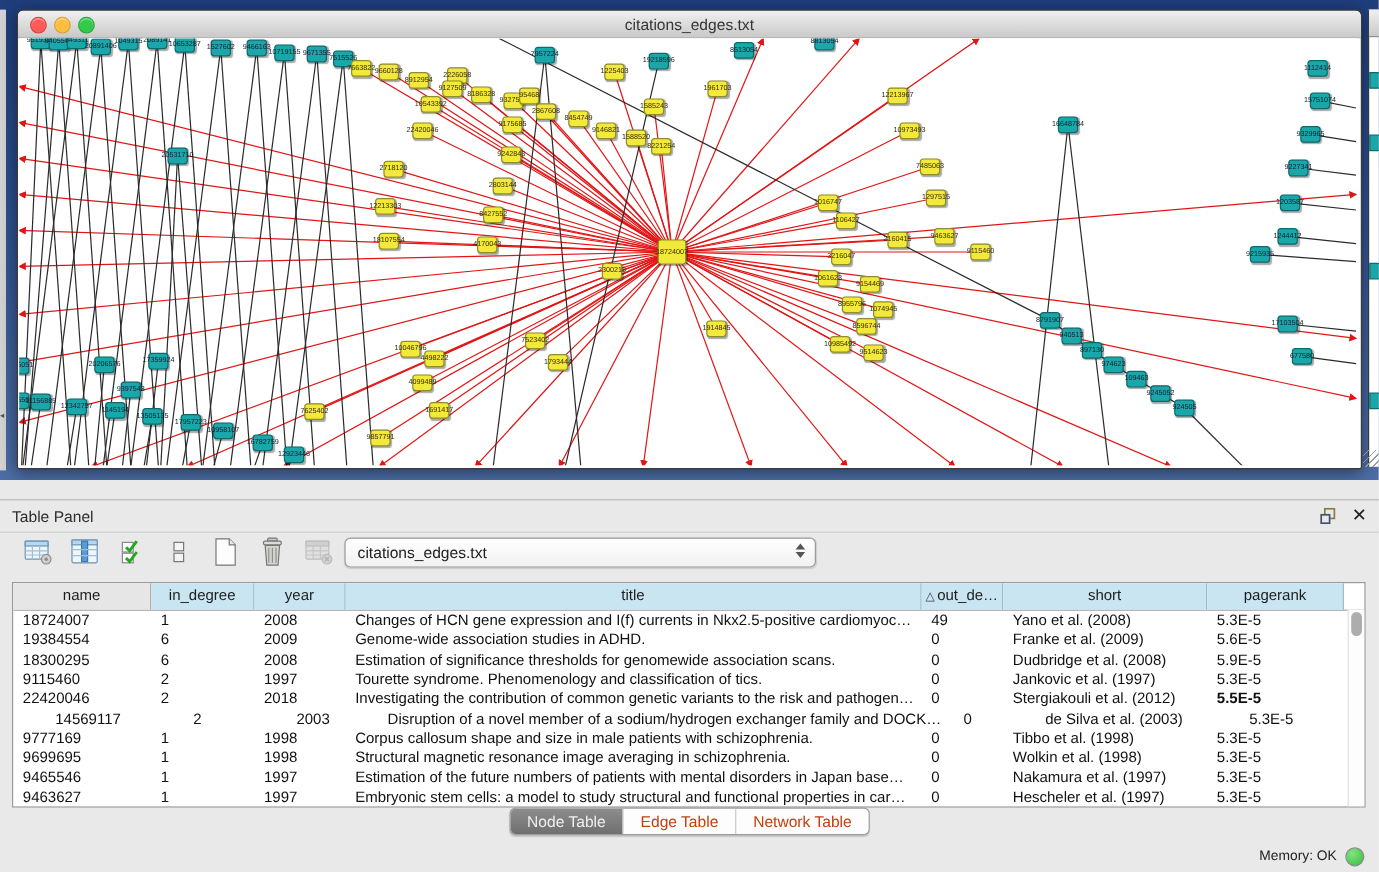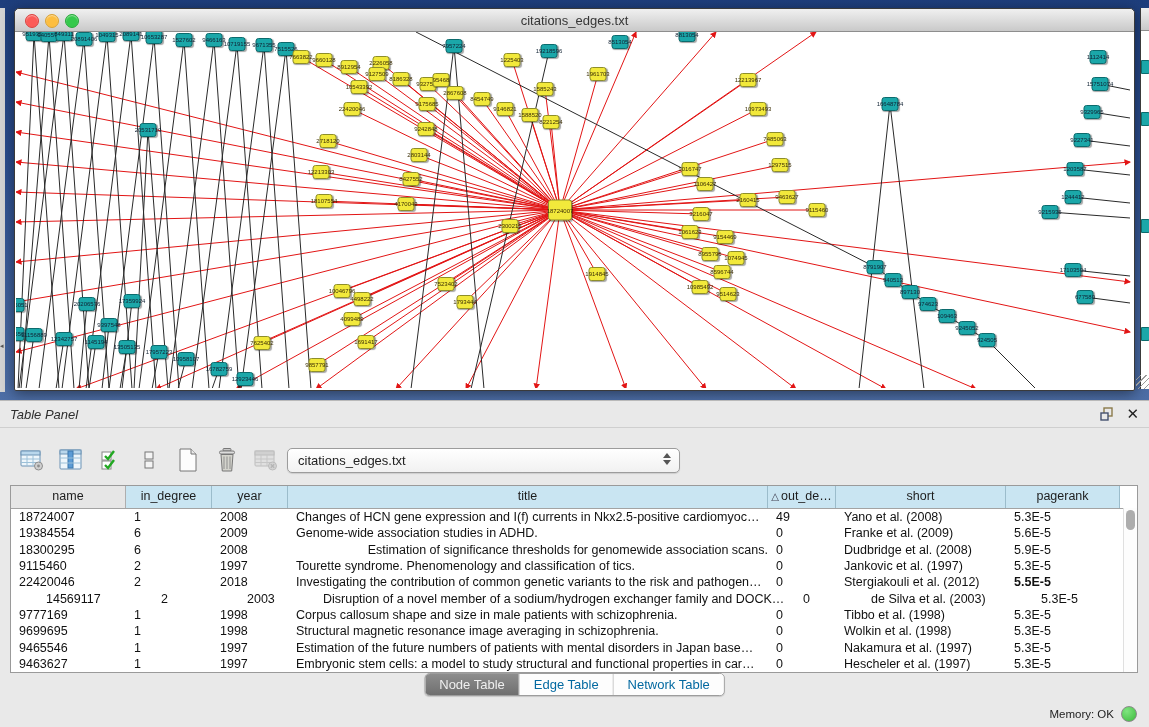--- a/index.html
+++ b/index.html
@@ -35,21 +35,21 @@
     font-size:6px;line-height:6px;white-space:nowrap;color:#3c2f05;letter-spacing:0;}
   .gnode.t .lbl{color:#123;}
   
   .win2{position:absolute;left:1140px;top:8px;width:9px;height:381px;border-left:1px solid #3a3a3a;background:#fff;}
   .win2 .tb{position:absolute;left:0;top:0;right:0;height:22px;background:linear-gradient(180deg,#f0f0f0,#c9c9c9);border-bottom:1px solid #8e8e8e;}
   .win2 .frag{position:absolute;left:0;width:8px;height:12px;background:#1ba7a9;border:1px solid #0c6b6d;border-radius:0 3px 3px 0;}
   .win2 .grip{position:absolute;right:0;bottom:0;width:14px;height:14px;
     background:repeating-linear-gradient(135deg,transparent 0 3px,#9a9a9a 3px 4px);}
   
   .table-panel{position:absolute;left:0;top:400px;width:1149px;height:327px;background:#e9e9e9;}
-  .panel-header{position:absolute;left:0;top:0;right:0;height:26px;border-top:1px solid #b9b9b9;border-bottom:1px solid #cfcfcf;font-style:italic;}
+  .panel-header{position:absolute;left:0;top:16px;right:0;height:26px;border-top:1px solid #b9b9b9;border-bottom:1px solid #cfcfcf;}
   .panel-header .ptitle{position:absolute;left:10px;top:6px;font-size:13px;color:#2e2e2e;}
   .panel-header .hbtns{position:absolute;right:10px;top:5px;display:flex;gap:12px;align-items:center;}
   .float-btn svg{display:block;}
   .close-btn{font-size:15px;font-weight:bold;color:#222;line-height:15px;cursor:default;}
   .toolbar{position:absolute;left:18px;top:45px;height:30px;display:flex;align-items:center;gap:11px;}
   .tool{width:28px;height:28px;display:flex;align-items:center;justify-content:center;}
   .tool.disabled{opacity:.55;}
   .fx{font-family:"Liberation Serif","DejaVu Serif",serif;font-style:italic;font-weight:bold;font-size:15px;color:#333;}
   .selector{position:absolute;left:287px;top:48px;width:391px;height:23px;
     background:linear-gradient(180deg,#ffffff,#f1f1f1);border:1px solid #9c9c9c;border-radius:5px;
@@ -70,21 +70,21 @@
   .tbody{position:relative;}
   .tr{display:flex;height:16.3px;align-items:center;}
   .td{box-sizing:border-box;font-size:12.5px;color:#111;padding-left:8px;
       overflow:hidden;white-space:nowrap;flex:0 0 auto;}
   .vscroll{position:absolute;right:0;top:22px;bottom:0;width:13px;background:#fdfdfd;border-left:1px solid #e0e0e0;}
   .vthumb{position:absolute;left:2px;top:2px;width:9px;height:20px;border-radius:5px;background:#adadad;}
   
   .tabs{position:absolute;left:50%;top:273px;transform:translateX(-50%);display:flex;
     border:1px solid #9d9d9d;border-radius:5px;overflow:hidden;background:#fdfdfd;
     box-shadow:0 1px 1px rgba(0,0,0,.15);}
-  .tab{padding:3px 14px;font-size:13px;color:#0369a1;border-right:1px solid #bdbdbd;background:#fdfdfd;}
+  .tab{padding:3px 14px;font-size:13px;color:#c2410c;border-right:1px solid #bdbdbd;background:#fdfdfd;}
   .tab:last-child{border-right:none;}
   .tab.sel{background:linear-gradient(180deg,#8d8d8d,#6f6f6f);color:#efefef;}
   
   .statusbar{position:absolute;right:12px;bottom:5px;display:flex;align-items:center;gap:7px;}
   .statusbar .mem{font-size:11.5px;color:#222;}
   .memdot{width:14px;height:14px;border-radius:50%;background:radial-gradient(circle at 35% 30%,#7fe57f,#3cba3c);border:1px solid #8a8a8a;}
 </style>
 </head>
 <body>
 
@@ -676,21 +676,21 @@
           <div class="td" style="width: 76px;">2009</div>
           <div class="td" style="width: 480px;">Genome-wide association studies in ADHD.</div>
           <div class="td" style="width: 68px;">0</div>
           <div class="td" style="width: 170px;">Franke et al. (2009)</div>
           <div class="td" style="width: 114px;">5.6E-5</div>
         </div>
         <div class="tr">
           <div class="td" style="width: 115px;">18300295</div>
           <div class="td" style="width: 86px;">6</div>
           <div class="td" style="width: 76px;">2008</div>
-          <div class="td" style="width: 480px; text-align: right;">Estimation of significance thresholds for genomewide association scans.</div>
+          <div class="td" style="width: 480px;">Estimation of significance thresholds for genomewide association scans.</div>
           <div class="td" style="width: 68px;">0</div>
           <div class="td" style="width: 170px;">Dudbridge et al. (2008)</div>
           <div class="td" style="width: 114px;">5.9E-5</div>
         </div>
         <div class="tr">
           <div class="td" style="width: 115px;">9115460</div>
           <div class="td" style="width: 86px;">2</div>
           <div class="td" style="width: 76px;">1997</div>
           <div class="td" style="width: 480px;">Tourette syndrome. Phenomenology and classification of tics.</div>
           <div class="td" style="width: 68px;">0</div>

